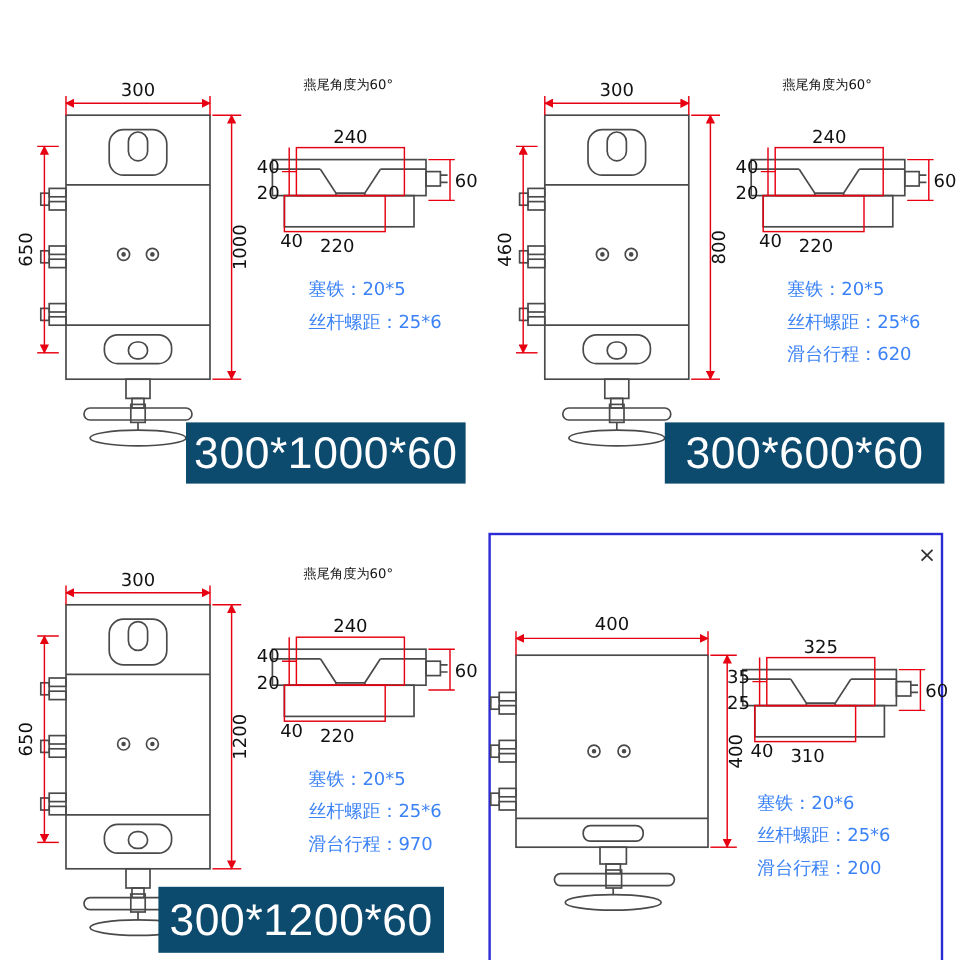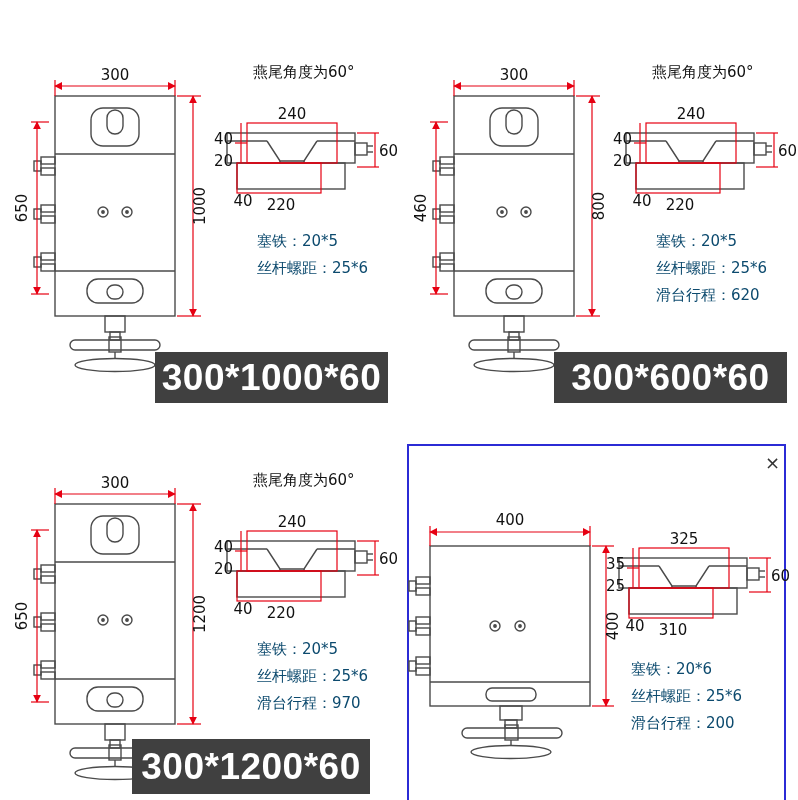--- a/index.html
+++ b/index.html
@@ -2,23 +2,23 @@
 <html><head>
 <meta charset="utf-8">
 <style>
   * { margin:0; padding:0; box-sizing:border-box; }
   html,body { width:798px; height:800px; background:#ffffff;
     font-family:"DejaVu Sans","Liberation Sans",sans-serif; }
   .canvas { position:relative; width:798px; height:800px; background:#fff; overflow:hidden; }
   .defs-svg { position:absolute; width:0; height:0; }
   .panel { position:absolute; width:399px; height:392px;margin-top:36px; }
   .drawing { position:absolute; left:0; top:0; }
-  .note { position:absolute; left:253px; top:27px; font-size:15px; color:#111; white-space:nowrap; }
-  .specs { position:absolute; left:257px; top:192px; font-size:15px; color:#0c4a6e; line-height:27px; white-space:nowrap; }
-  .banner { position:absolute; background:#404040; color:#ffffff; font-weight:bold; font-size:37px;
+  .note { position:absolute; left:253px; top:27px; font-size:11px; color:#111; white-space:nowrap; }
+  .specs { position:absolute; left:257px; top:192px; font-size:15px; color:#3b82f6; line-height:27px; white-space:nowrap; }
+  .banner { position:absolute; background:#0c4a6e; color:#ffffff; font-weight:normal; font-size:37px;
     display:flex; align-items:center; justify-content:center; white-space:nowrap;
     font-family:"Liberation Sans",sans-serif; letter-spacing:0.5px; }
   .blue-border { position:absolute; border:2px solid #2b2bd5; }
   .close { position:absolute; font-size:18px; color:#333; line-height:1; cursor:pointer; }
   .dimtxt { font-size:15px; fill:#111; font-family:"DejaVu Sans","Liberation Sans",sans-serif; }
 </style>
 </head>
 <body>
 
 <div class="canvas">

